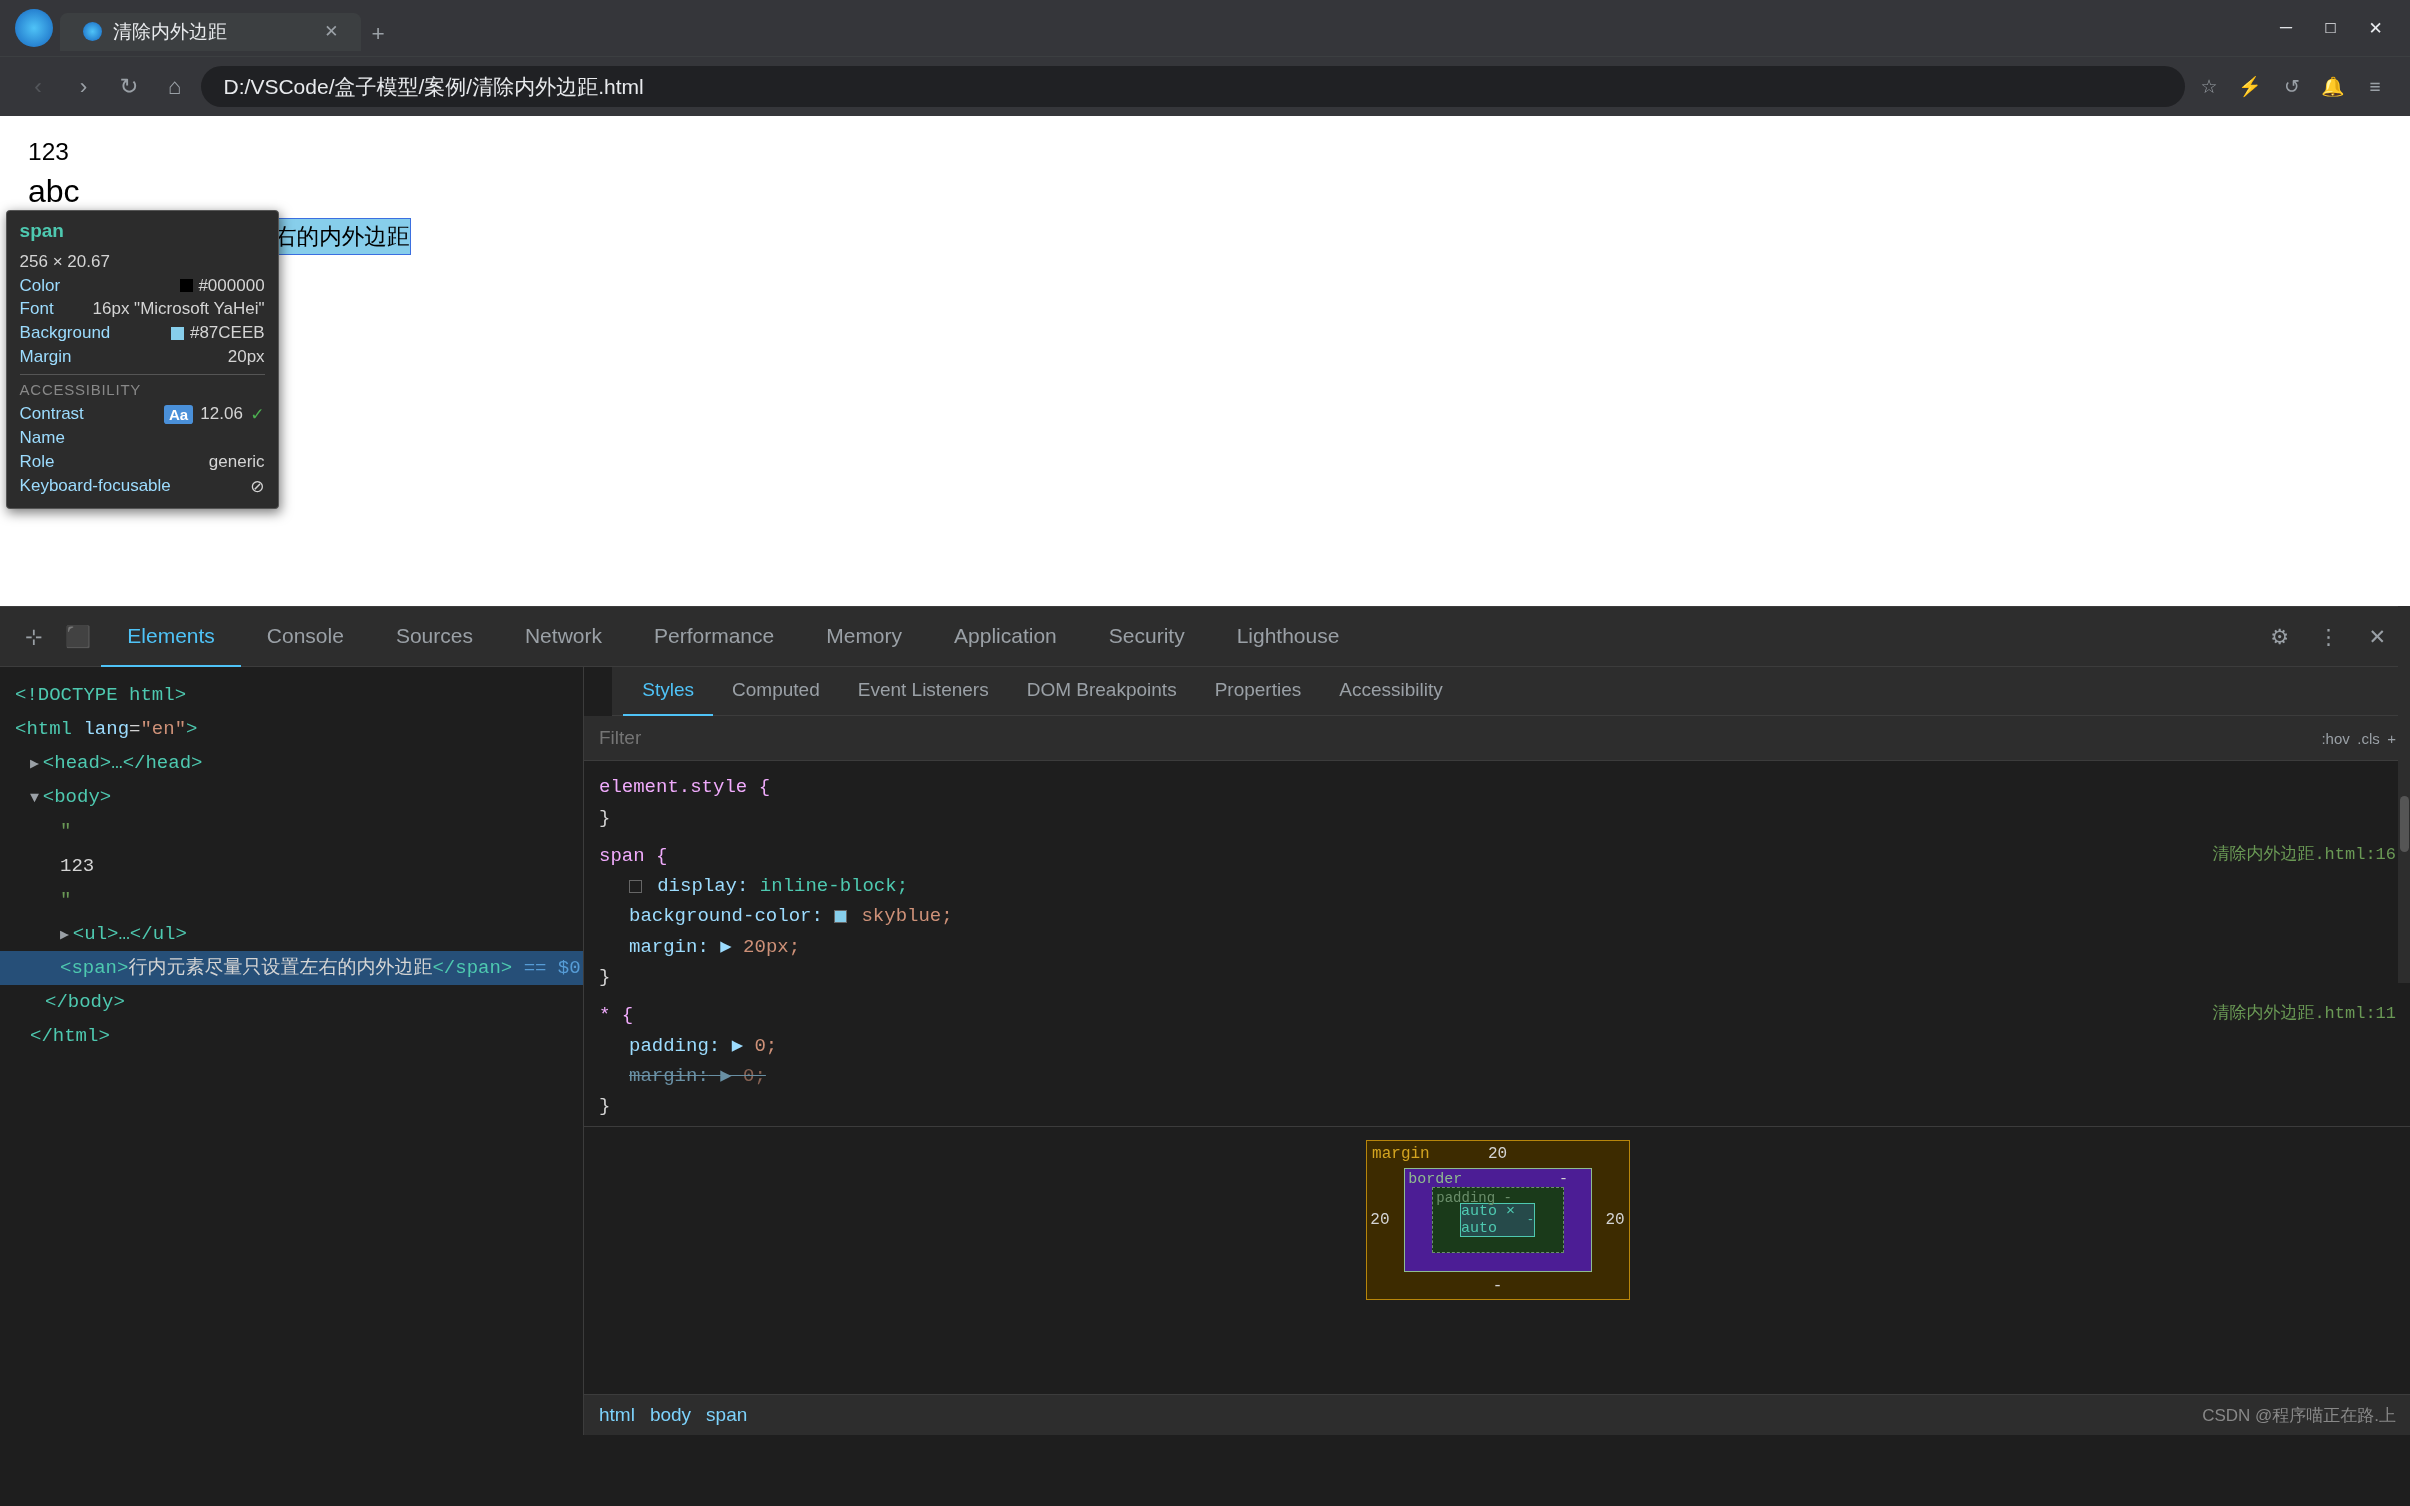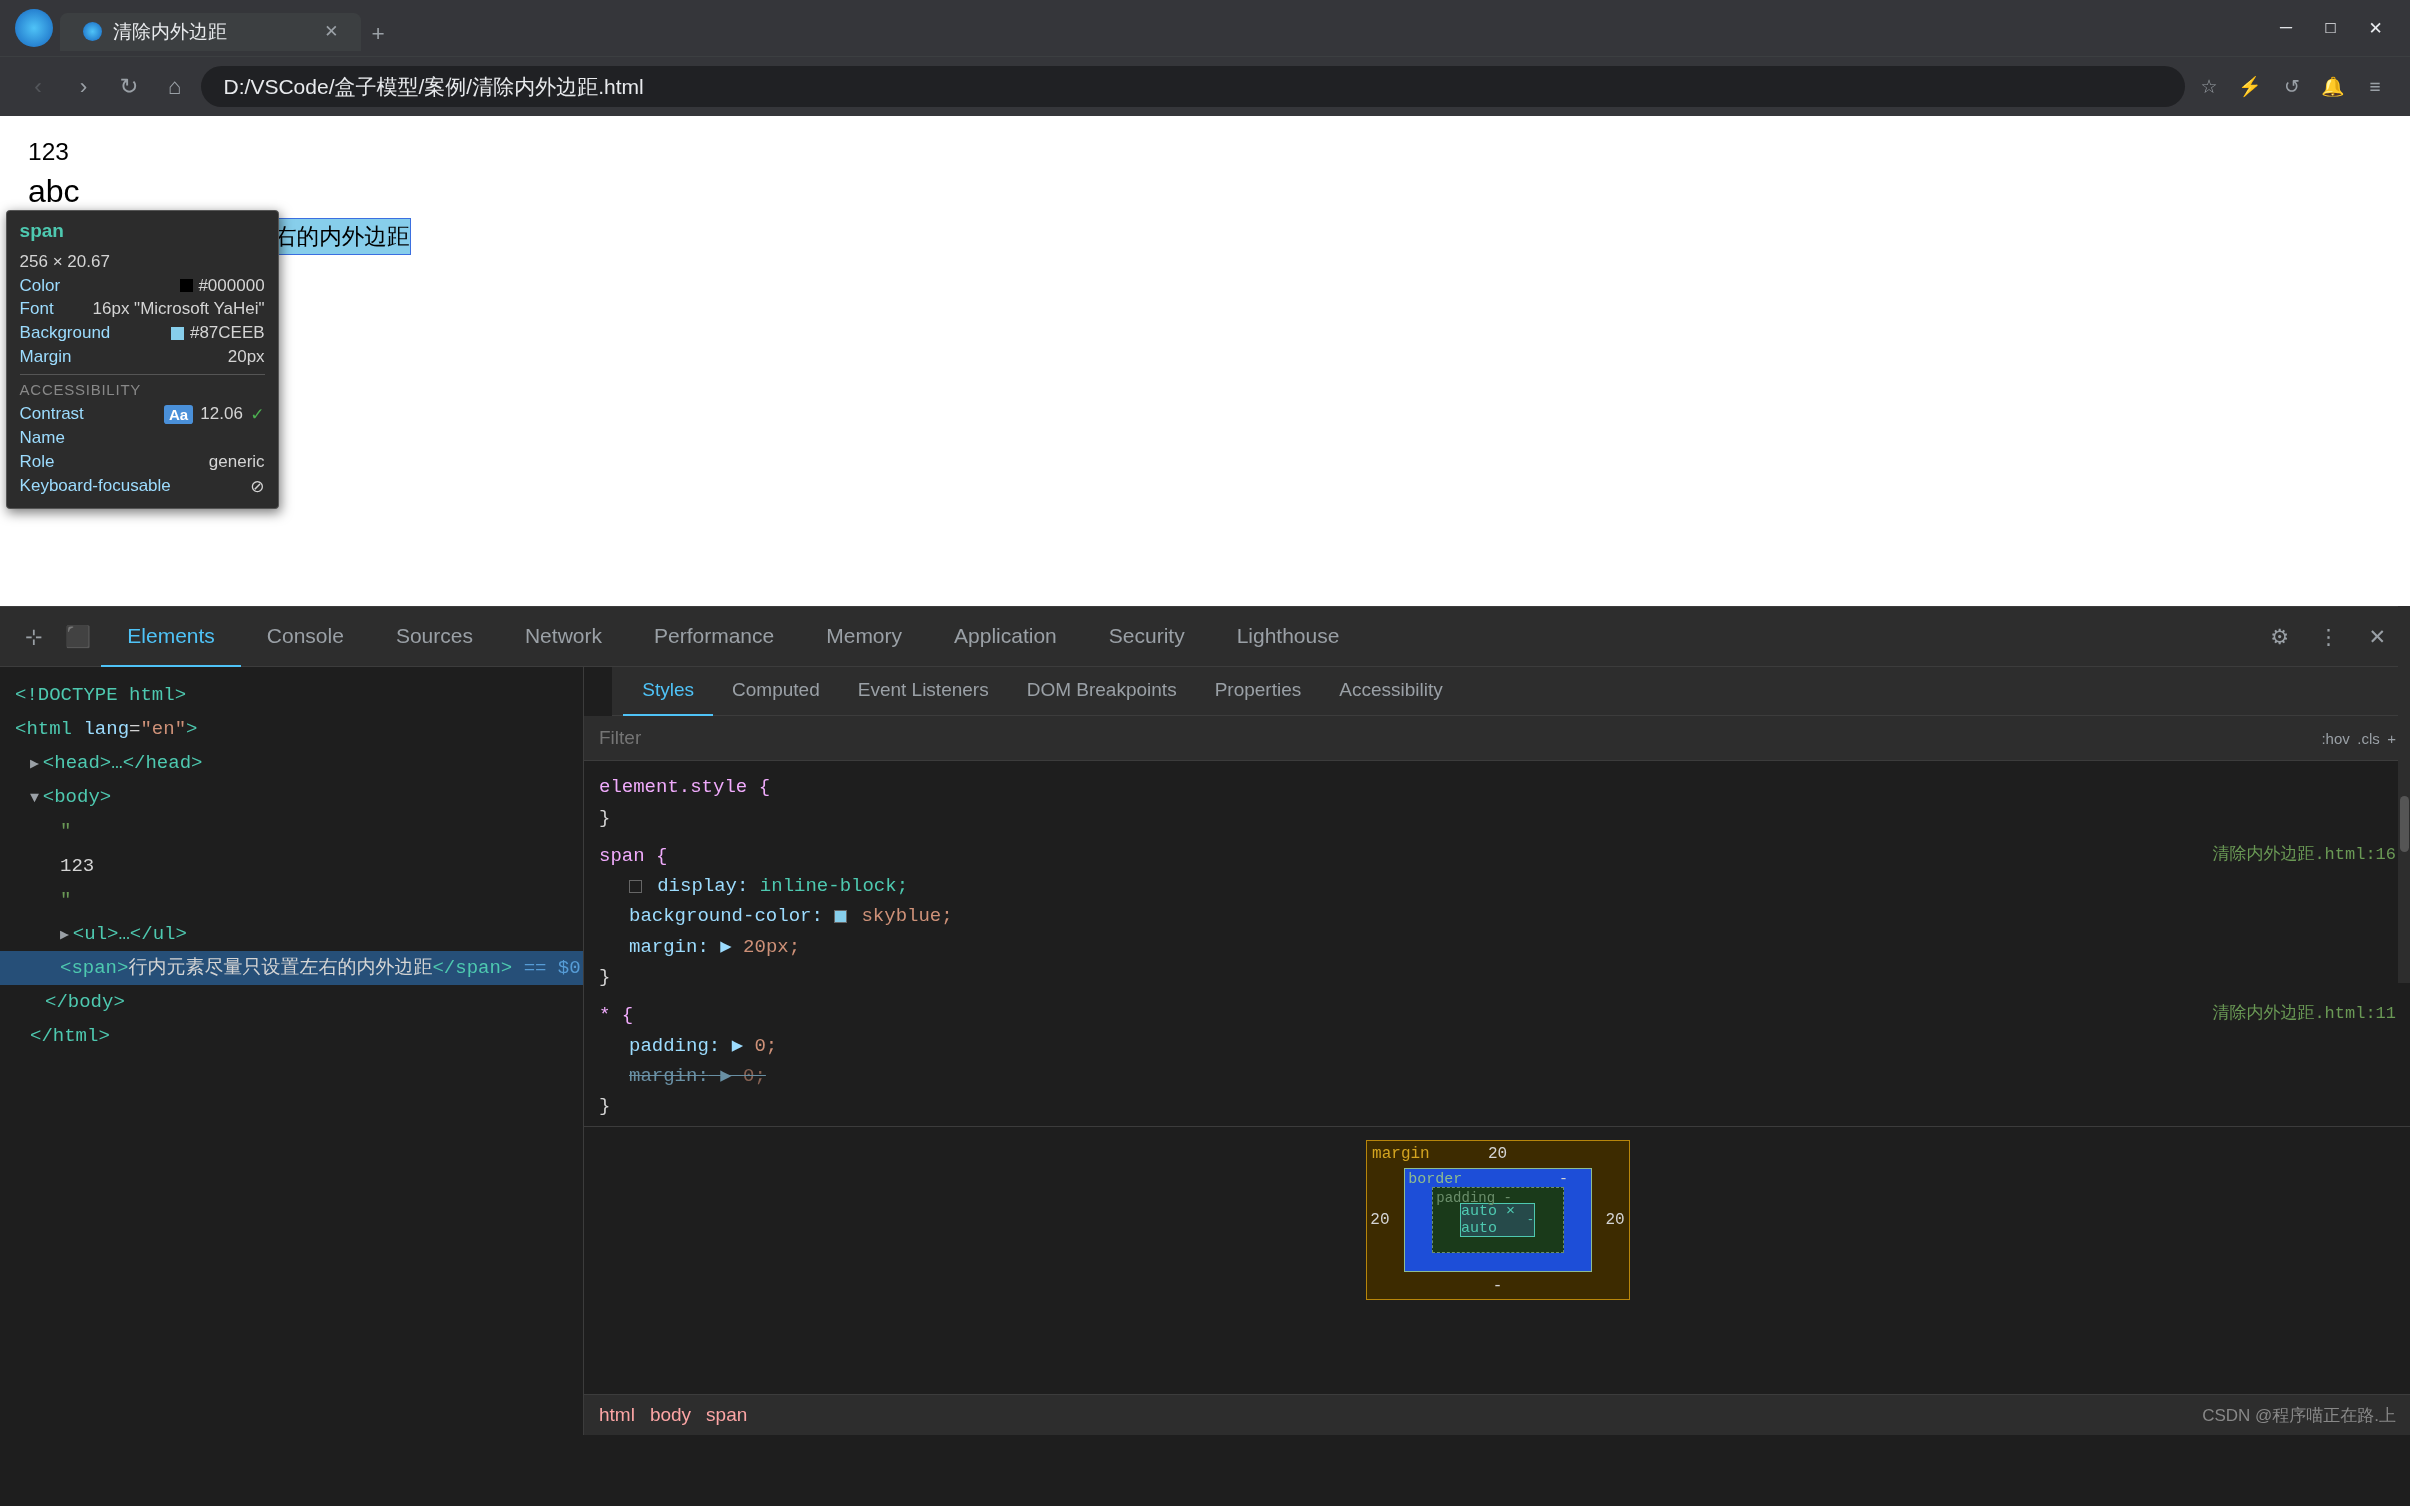--- a/index.html
+++ b/index.html
@@ -517,21 +517,21 @@
       left: 50%;
       transform: translateX(-50%);
       font-size: 16px;
       color: #d4d4d4;
     }
     .box-border {
       position: relative;
       width: 188px;
       height: 104px;
       border: 1.9px solid #8fbc8f;
-      background: #1d4ed8;
+      background: #4c1d95;
       display: flex;
       align-items: center;
       justify-content: center;
     }
     .box-border-label {
       position: absolute;
       top: 1.9px;
       left: 3.8px;
       font-size: 15px;
       color: #8fbc8f;
@@ -577,21 +577,21 @@
       display: flex;
       align-items: center;
       background: #2d2d2d;
       height: 41px;
       padding: 0 15px;
       gap: 7.5px;
       border-top: 0.9px solid #3c3c3c;
       font-size: 19px;
     }
     .bc-item {
-      color: #fca5a5;
+      color: #7dd3fc;
       cursor: pointer;
     }
     .bc-sep {
       color: #666;
     }
     .bc-copyright {
       margin-left: auto;
       color: #888;
       font-size: 17px;
     }

